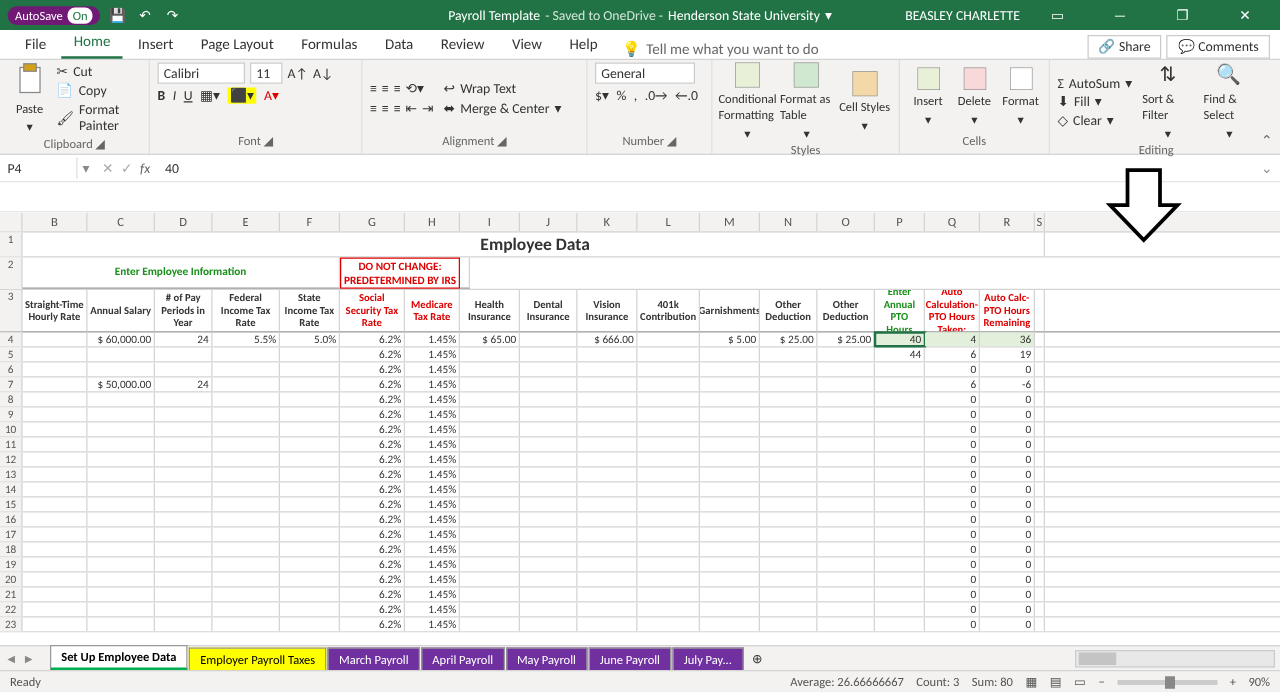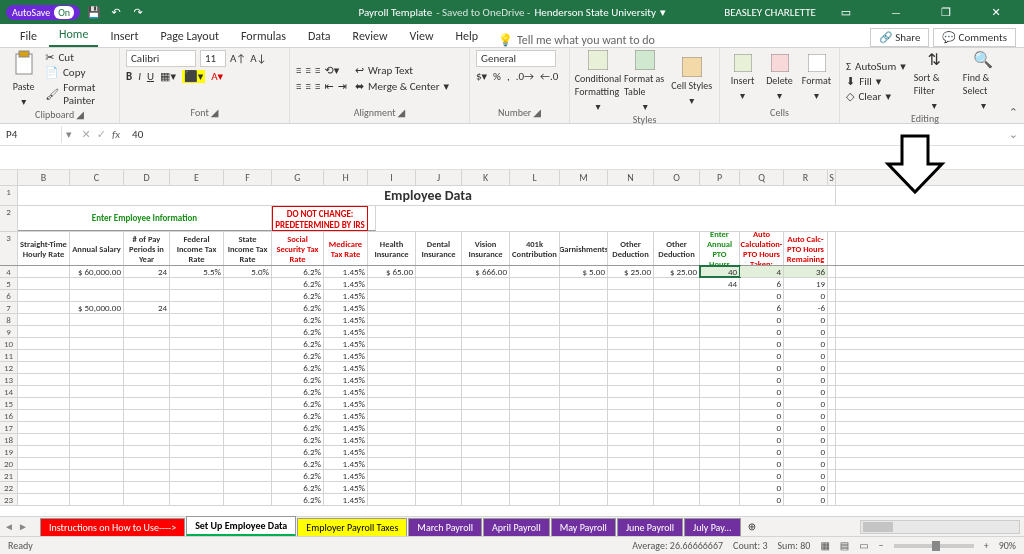--- a/index.html
+++ b/index.html
@@ -1,20 +1,20 @@
 <!DOCTYPE html>
 <html><head>
 <meta charset="utf-8">
 <style>
 * { margin:0; padding:0; box-sizing:border-box; font-family:"Segoe UI",Calibri,Arial,sans-serif; }
 body { background:#fff; width:1024px; height:554px; overflow:hidden; font-size:11px; color:#333; position:relative; }
 
 .titlebar { height:24px; background:#217346; display:flex; align-items:center; color:#fff; font-size:11px; }
 .titlebar .left { display:flex; align-items:center; gap:6px; padding-left:6px; }
-.titlebar .autosave { background:#6d28d9; border-radius:8px; padding:1px 6px; display:flex; gap:4px; font-size:10px; }
+.titlebar .autosave { background:#701a75; border-radius:8px; padding:1px 6px; display:flex; gap:4px; font-size:10px; }
 .titlebar .qat-icon { width:16px; height:16px; display:inline-flex; align-items:center; justify-content:center; }
 .titlebar .center { position:absolute; left:50%; transform:translateX(-50%); display:flex; gap:4px; align-items:center; }
 .titlebar .right { margin-left:auto; display:flex; align-items:center; gap:10px; padding-right:8px; }
 .titlebar .winbtn { width:40px; height:24px; display:flex; align-items:center; justify-content:center; }
 
 .menubar { height:24px; background:#fff; border-bottom:1px solid #d4d4d4; display:flex; align-items:end; padding-left:10px; gap:2px; font-size:12px; }
 .menubar .tab { padding:4px 10px; cursor:default; }
 .menubar .tab.active { border-bottom:2px solid #217346; color:#217346; }
 .menubar .tellme { color:#666; margin-left:8px; display:flex; align-items:center; gap:4px; }
 .menubar .rightactions { margin-left:auto; display:flex; gap:4px; padding-right:8px; }
@@ -800,21 +800,20 @@
 
 <svg class="arrow-annot" width="70" height="64">
   <path d="M22 2 L48 2 L48 30 L62 30 L35 58 L8 30 L22 30 Z" fill="#fff" stroke="#000" stroke-width="3"></path>
 </svg>
 
 <div class="sheettabs">
   <div class="navarrow">
       <span>◄</span>
       <span>►</span>
     </div>
-  <div class="stab red">Instructions on How to Use----&gt;</div>
   <div class="stab green">Set Up Employee Data</div>
   <div class="stab yellow">Employer Payroll Taxes</div>
   <div class="stab purpleT">March Payroll</div>
   <div class="stab purpleT">April Payroll</div>
   <div class="stab purpleT">May Payroll</div>
   <div class="stab purpleT">June Payroll</div>
   <div class="stab purpleT">July Pay...</div>
   <span style="padding:0 6px">⊕</span>
   <div class="scroll-right"></div>
 </div>

